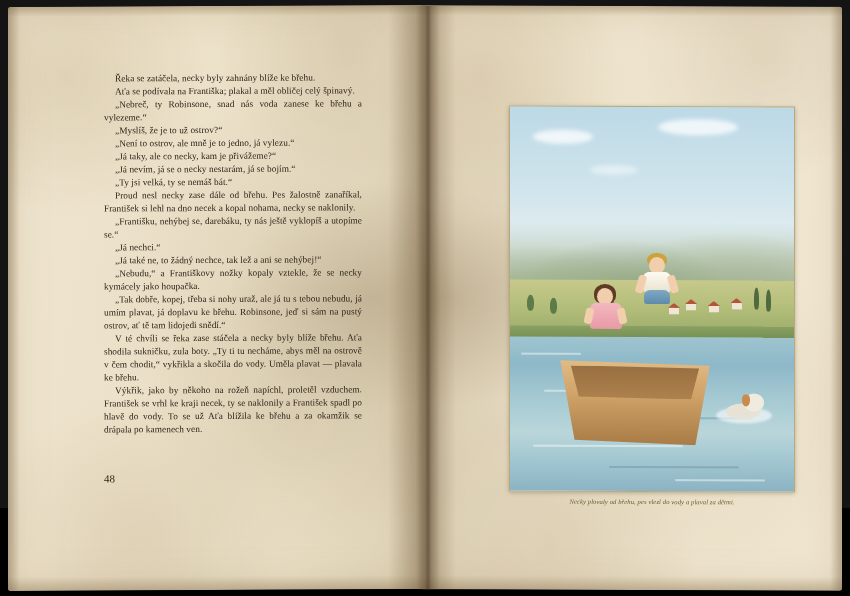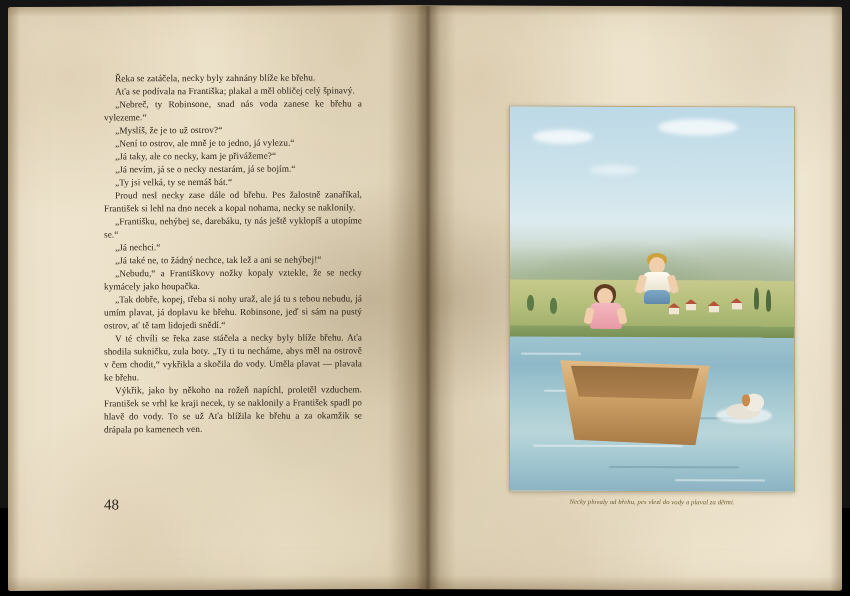--- a/index.html
+++ b/index.html
@@ -137,22 +137,22 @@
   }
   .text-col p {
     margin: 0;
     text-indent: 11px;
     white-space: pre-wrap;
   }
 
   .folio {
     position: absolute;
     left: 96px;
-    top: 490px;
-    font-size: 15px;
+    top: 466px;
+    font-size: 11px;
     color: #30271a;
   }
 
   
   .plate-wrap {
     position: absolute;
     left: 87px;
     top: 100px;
     width: 286px;
     height: 386px;

